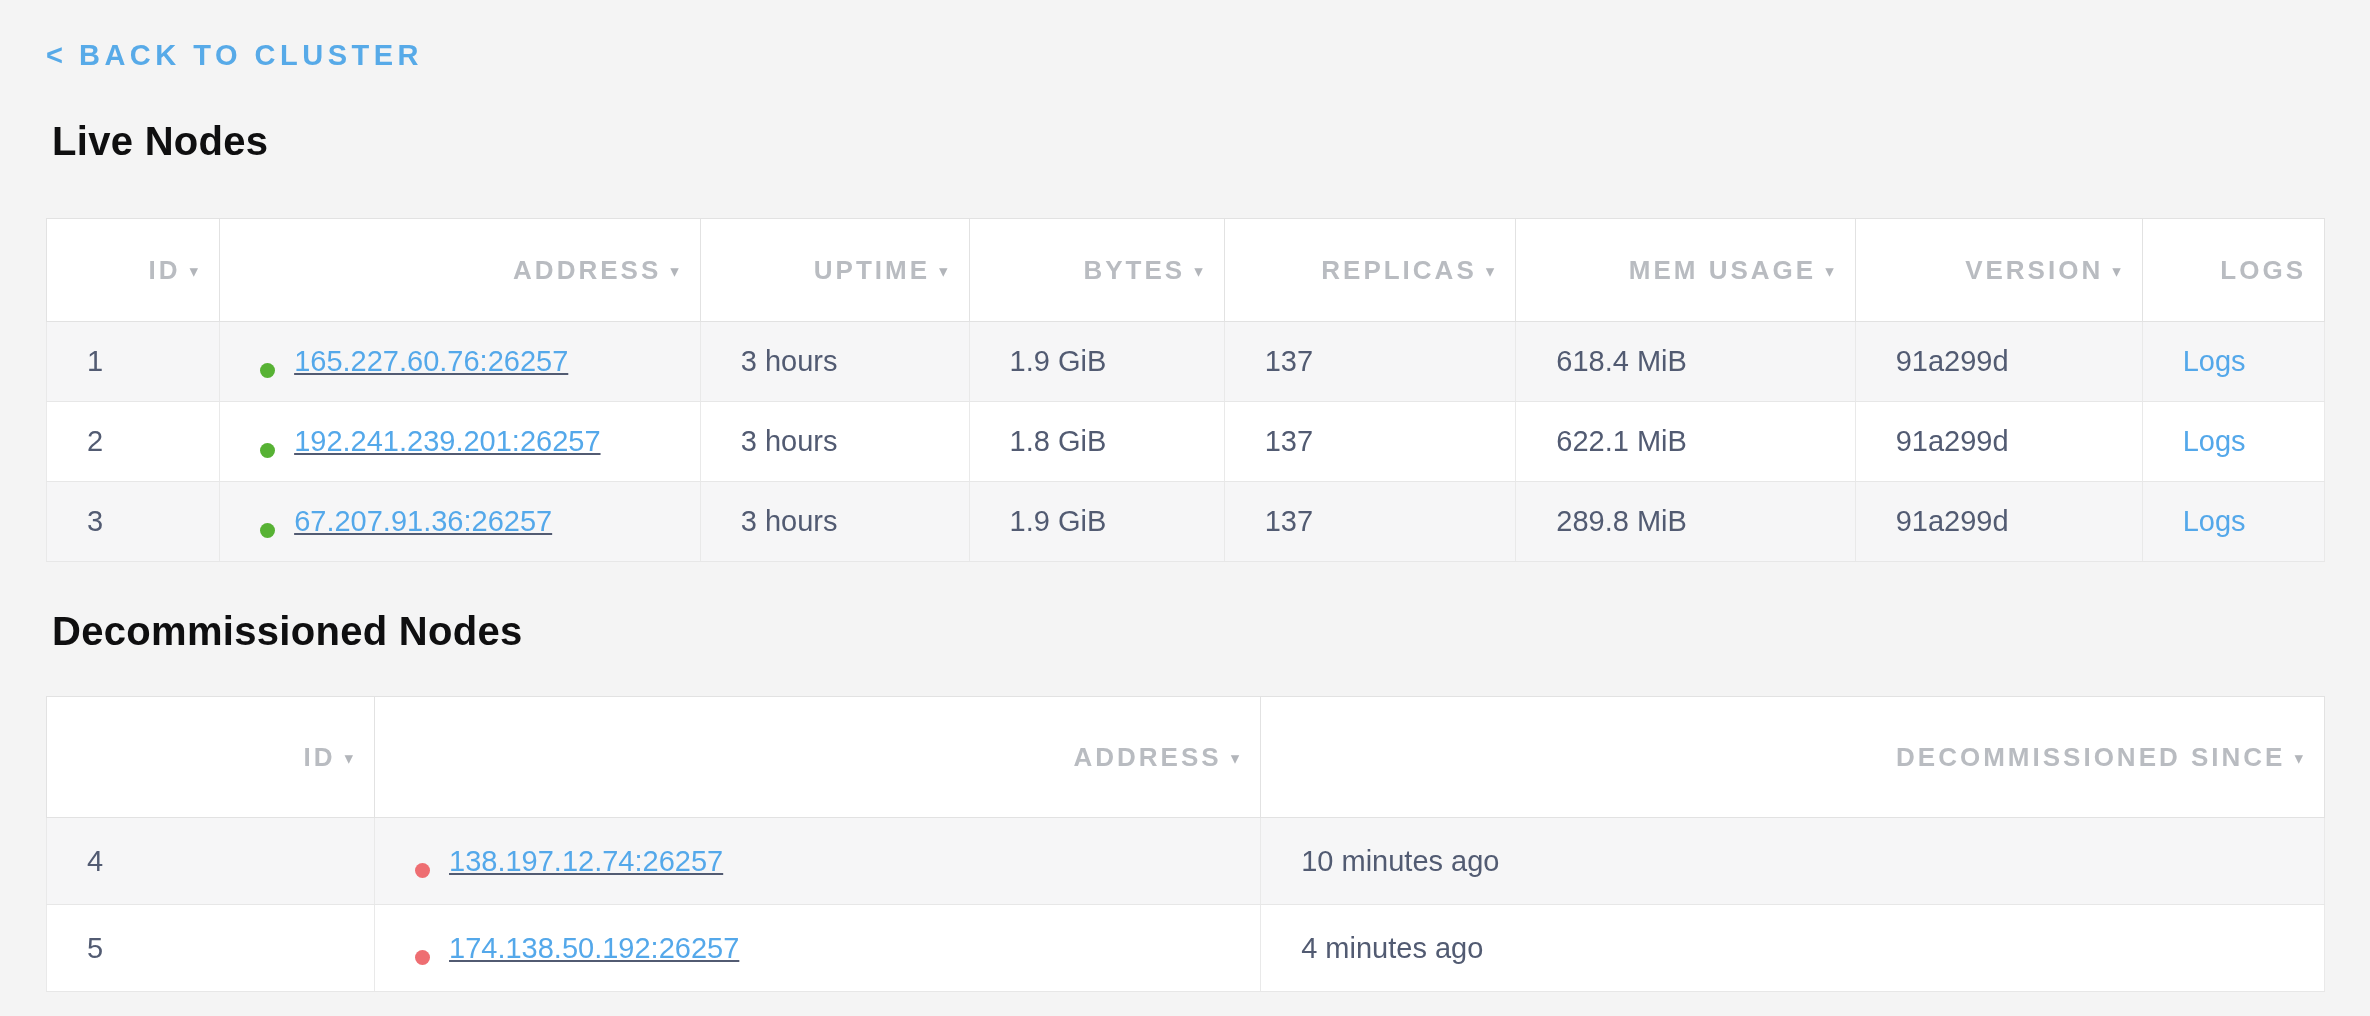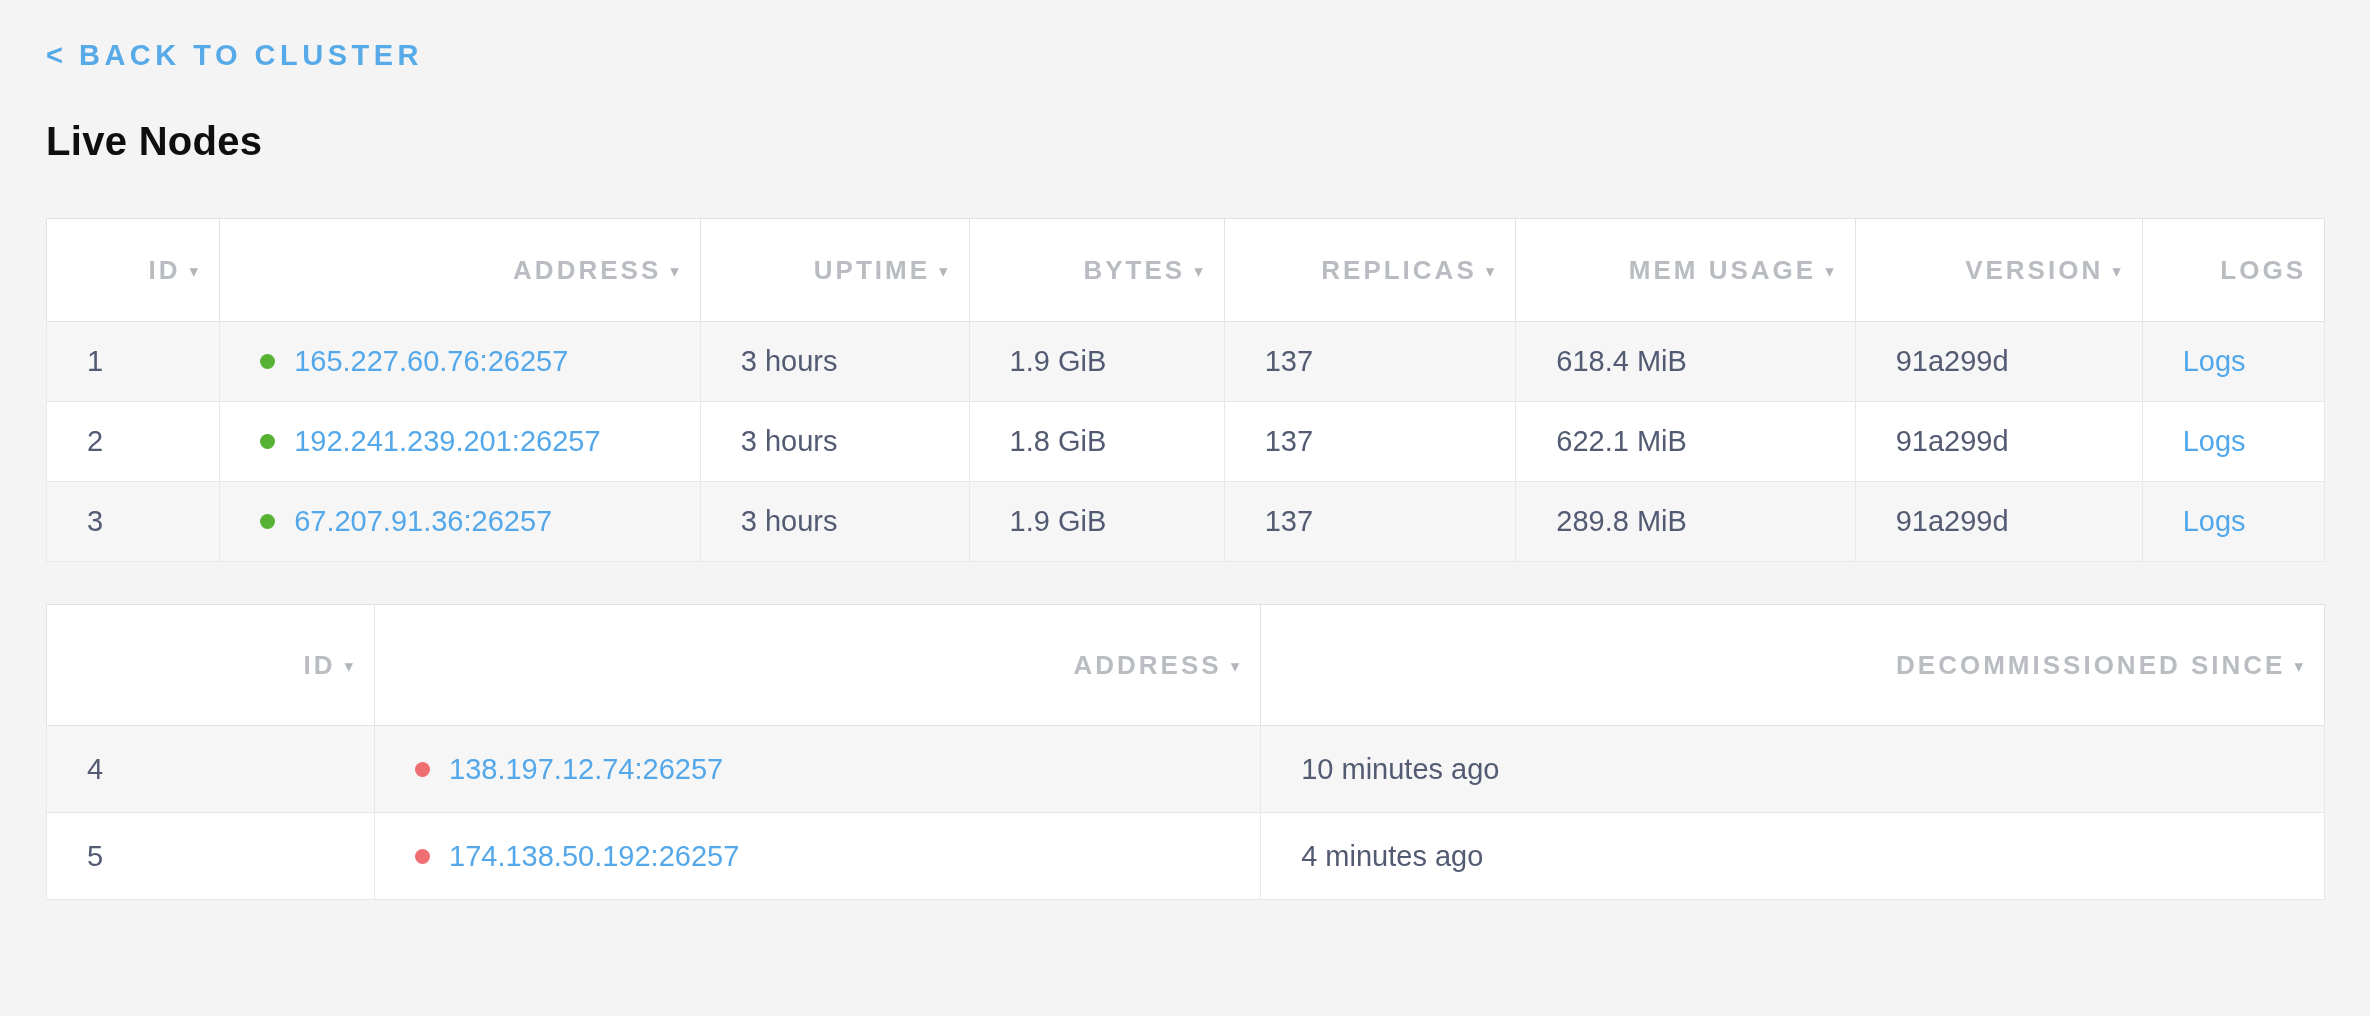--- a/index.html
+++ b/index.html
@@ -22,21 +22,21 @@
     font-size: 29px;
     line-height: 34px;
     font-weight: bold;
     letter-spacing: 4.5px;
     text-decoration: none;
     cursor: pointer;
   }
   .back-link .chev { letter-spacing: 0; }
 
   h2.section-title {
-    margin: 46px 0 0 0;
+    margin: 46px 0 0 6px;
     font-size: 40px;
     line-height: 46px;
     font-weight: 700;
     color: #0f0f10;
     letter-spacing: 0.3px;
   }
 
   table.nodes-table {
     border-collapse: collapse;
     width: 100%;
@@ -78,21 +78,21 @@
   .dec-table  td { height: 86px; }
   tbody tr:nth-child(odd) td { background: #f6f6f7; }
 
   .sort-arrow {
     font-size: 17px;
     color: #b2b5ba;
     margin-left: 9px;
     vertical-align: 2px;
   }
 
-  .addr-wrap { display: flex; align-items: center; }
+  .addr-wrap { display: flex; align-items: flex-end; text-decoration: underline; }
   .dot {
     display: inline-block;
     width: 15px;
     height: 15px;
     border-radius: 50%;
     margin-right: 19px;
     flex: none;
   }
   .dot.live-dot { background: #57b234; }
   .dot.dec-dot  { background: #ee6e72; }
@@ -182,20 +182,21 @@
         <td>3 hours</td>
         <td>1.9 GiB</td>
         <td>137</td>
         <td>289.8 MiB</td>
         <td>91a299d</td>
         <td><a class="cell-link">Logs</a></td>
       </tr>
     </tbody>
   </table>
 
+  <h2 class="section-title">Decommissioned Nodes</h2>
 
   <table class="nodes-table dec-table">
     <colgroup>
       <col style="width:14.4%">
         <col style="width:38.9%">
         <col style="width:46.7%">
     </colgroup>
     <thead>
       <tr>
         <th><span>ID</span><span class="sort-arrow">▾</span></th>

